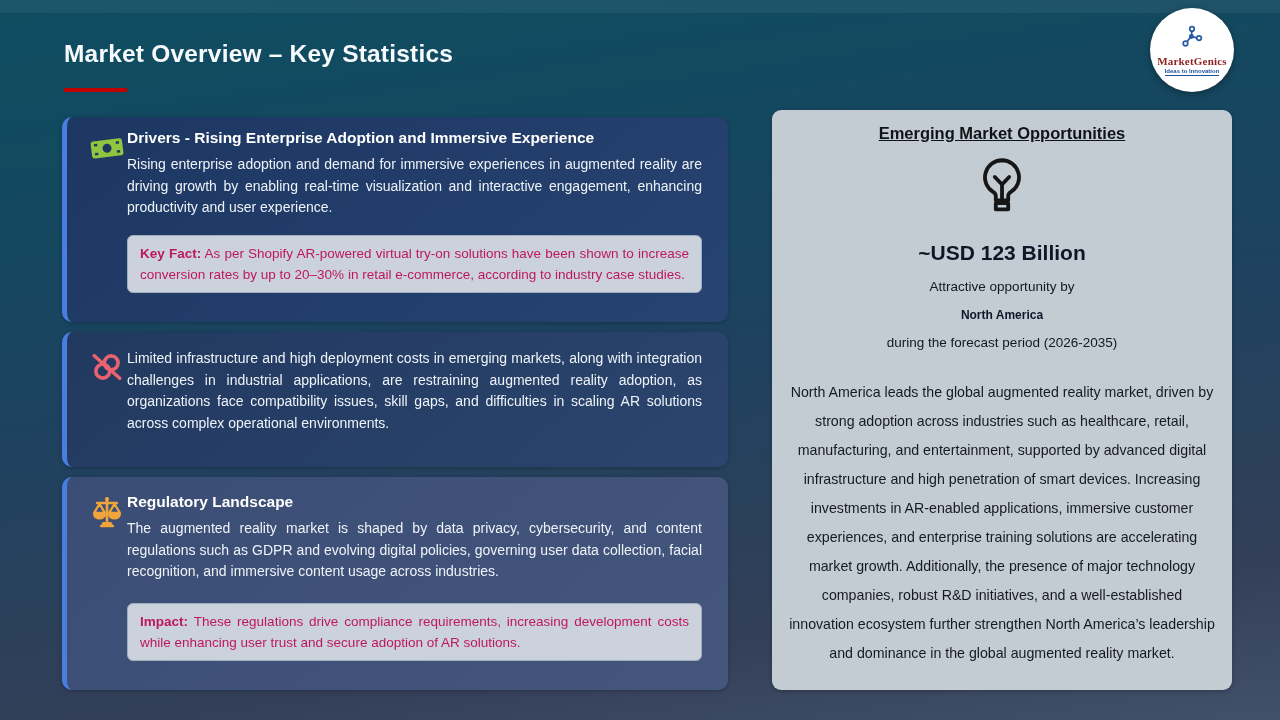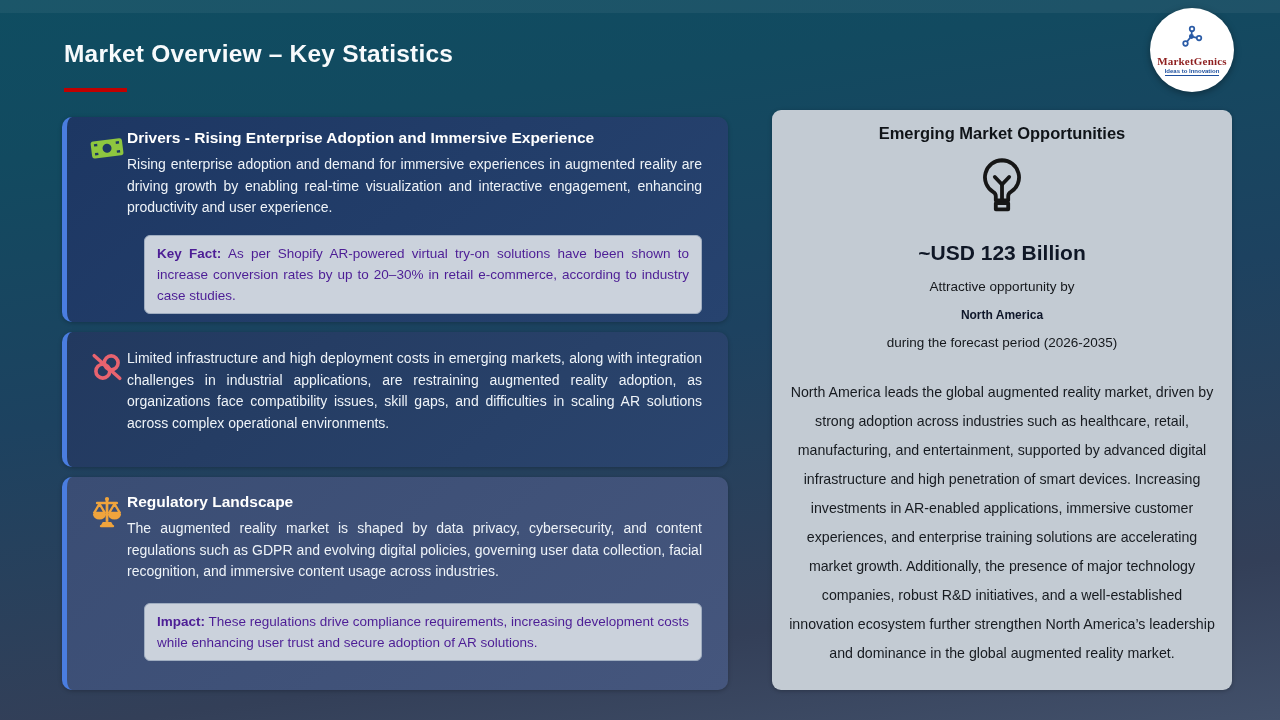--- a/index.html
+++ b/index.html
@@ -30,31 +30,31 @@
   .card-3{top:477px;height:213px;background:linear-gradient(140deg,#3a4d74 0%,#45567d 100%);}
   .card-inner{display:flex;gap:1px;padding:12px 26px 12px 21px;}
   .card-2 .card-inner{padding-top:16px;}
   .card-3 .card-inner{padding-top:16px;}
   .card-icon{flex:none;width:38px;padding-top:1px;display:flex;justify-content:center;}
   .card-content{flex:1;min-width:0;}
   .card-title{margin:0 0 7px;font-size:15.5px;font-weight:bold;color:#ffffff;}
   .card-body{margin:0;font-size:14px;line-height:21.5px;color:#eef3f8;text-align:justify;}
   .callout{
     margin-top:16px;background:#cbd2dc;border:1px solid #9fadc0;border-radius:6px;
-    padding:7px 12px;font-size:13.5px;line-height:21px;color:#4c1d95;text-align:justify;margin-left:17px;
+    padding:7px 12px;font-size:13.5px;line-height:21px;color:#be185d;text-align:justify;
   }
   .card-3 .callout{margin-top:20px;}
   .callout strong{font-weight:bold;}
   
   .panel{
     position:absolute;left:772px;top:110px;width:460px;height:580px;box-sizing:border-box;
     background:#c3cbd3;border-radius:9px;text-align:center;color:#15181c;
     padding:14px 16px;box-shadow:0 1px 4px rgba(0,0,0,.25);
   }
-  .panel-title{margin:0;font-size:16.5px;font-weight:bold;color:#101418;}
+  .panel-title{margin:0;font-size:16.5px;font-weight:bold;color:#101418;text-decoration:underline;}
   .panel-bulb{margin-top:12px;height:62px;}
   .panel-value{margin-top:24px;font-size:21px;font-weight:bold;color:#0f1726;}
   .panel-subtitle{margin-top:14px;font-size:13.5px;}
   .panel-region{margin-top:14px;font-size:12px;font-weight:bold;color:#0f172a;}
   .panel-period{margin-top:13px;font-size:13.5px;}
   .panel-desc{margin-top:28px;font-size:14.2px;line-height:29px;color:#171b20;}
 </style>
 </head>
 <body>
 

